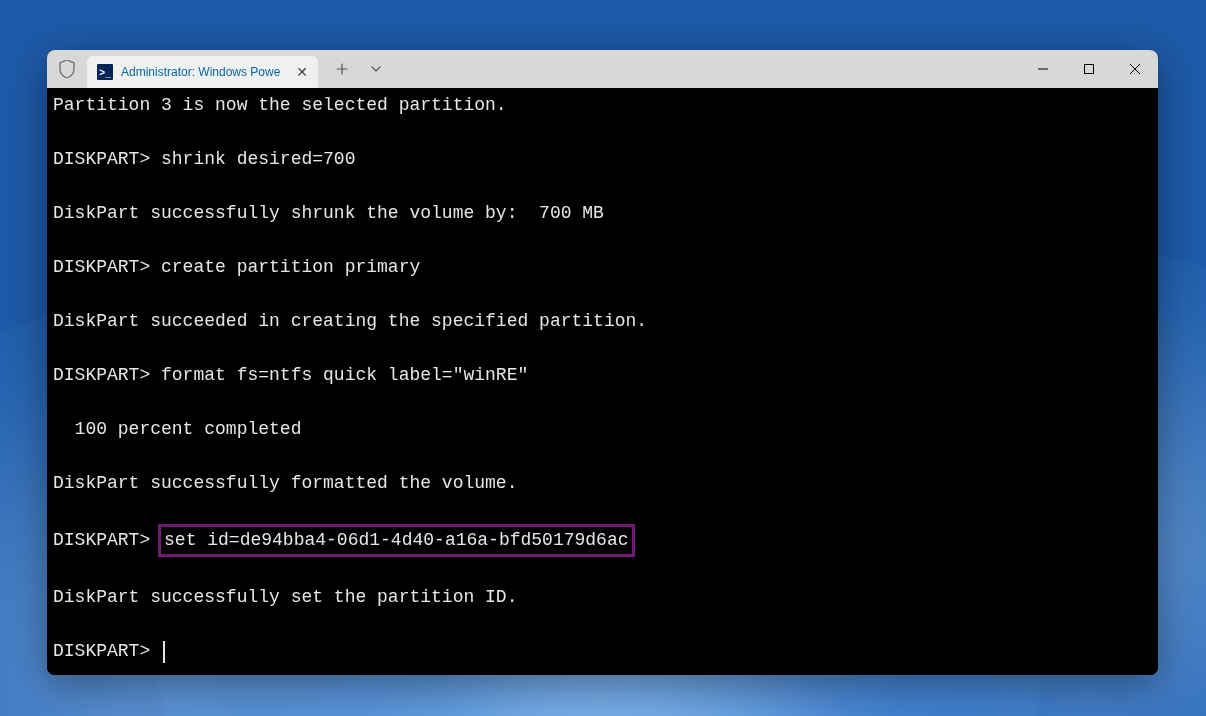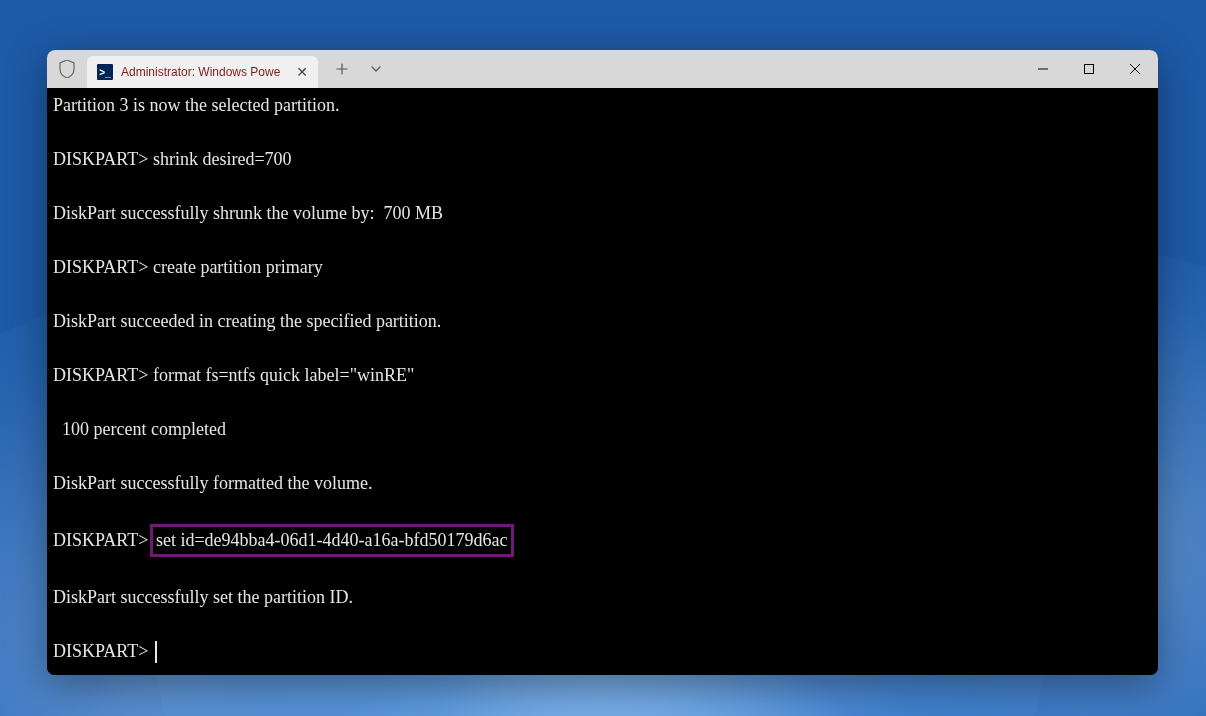--- a/index.html
+++ b/index.html
@@ -78,21 +78,21 @@
       align-items: center;
       justify-content: center;
       color: #fff;
       font-size: 10px;
       font-weight: bold;
       border-radius: 1px;
       flex-shrink: 0;
     }
     .tab-title {
       font-size: 12px;
-      color: #7f1d1d;
+      color: #0369a1;
       white-space: nowrap;
       overflow: hidden;
       text-overflow: clip;
       flex: 1;
     }
     .tab-close {
       width: 16px;
       height: 16px;
       display: flex;
       align-items: center;
@@ -129,21 +129,21 @@
       align-items: center;
       justify-content: center;
       color: #000;
       cursor: pointer;
     }
 
     .terminal {
       flex: 1;
       background: #000;
       color: #e6e6e6;
-      font-family: Liberation Serif, serif;
+      font-family: Liberation Mono, monospace;
       font-size: 18px;
       line-height: 1.5;
       padding: 4px 6px;
       white-space: pre;
       overflow: hidden;
     }
     .terminal .line {
       min-height: 27px;
       display: block;
     }

